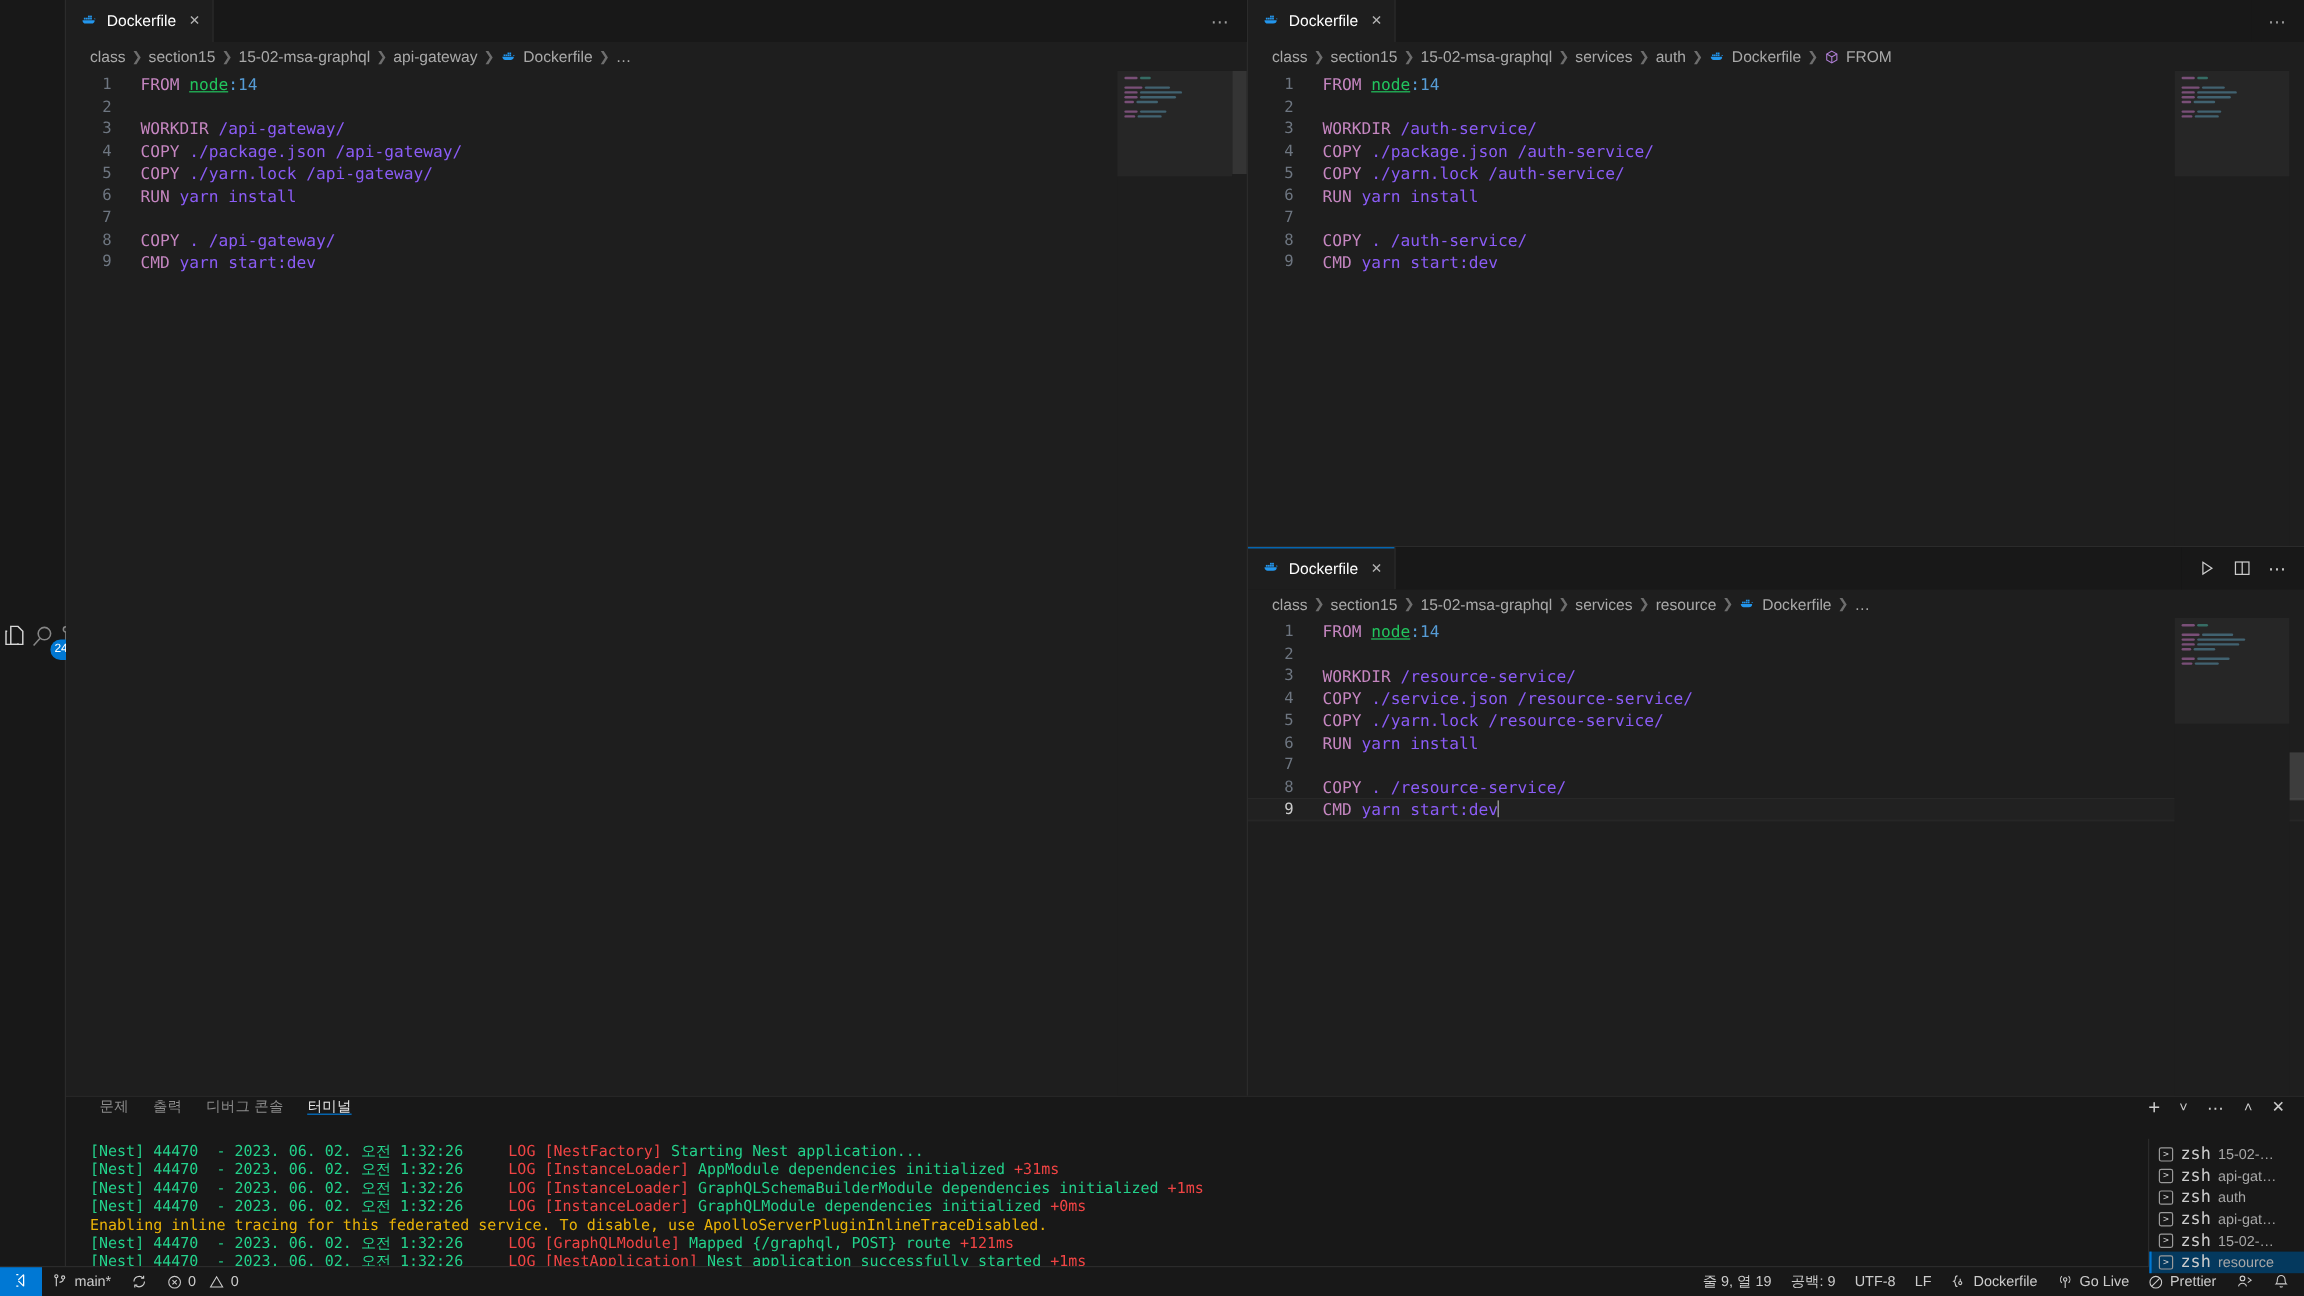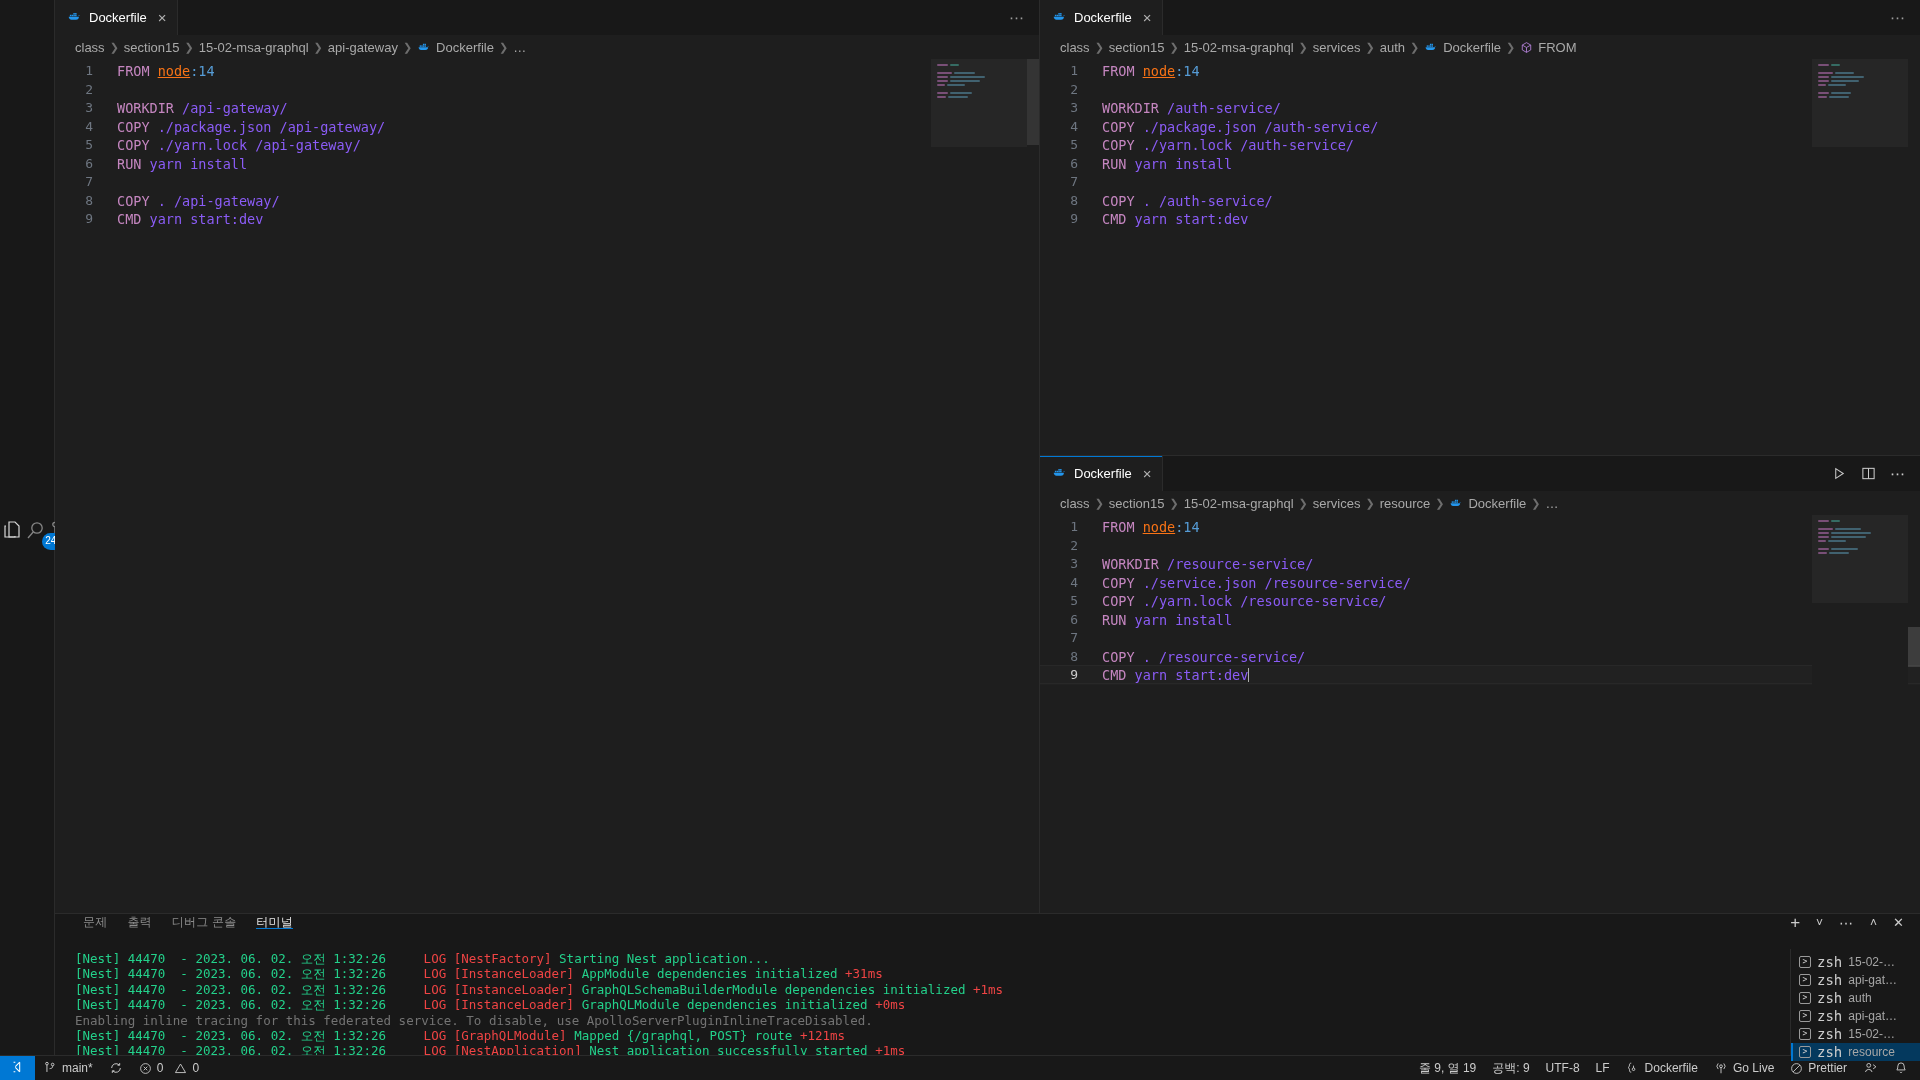--- a/index.html
+++ b/index.html
@@ -87,21 +87,21 @@
   }
   .ln.cur .num { color:#cccccc; }
   .ln .txt { white-space:pre; color:#d4d4d4; }
   .ln.cur { background:rgba(255,255,255,0.015); }
   .ln.cur::after {
     content:""; position:absolute; left:0; right:0; height:18.5px; pointer-events:none;
   }
   .cur-line-border { position:absolute; left:0; right:0; height:19px; border-top:1px solid #282828; border-bottom:1px solid #282828; pointer-events:none; }
 
   .k   { color:#c586c0; }   
-  .img { color:#f97316; text-decoration:underline; }
+  .img { color:#22c55e; text-decoration:underline; }
   .tag { color:#569cd6; }
   .arg { color:#8b5cf6; }
   .caret { display:inline-block; width:1px; height:14px; background:#aeafad; vertical-align:-2px; }
 
   
   .minimap {
     position:absolute; top:0; right:12px; width:96px; bottom:0;
     background:#1e1e1e; overflow:hidden; pointer-events:none;
   }
   .mm-slider { position:absolute; top:0; left:0; right:0; height:88px; background:rgba(121,121,121,0.10); }
@@ -131,21 +131,21 @@
   .panel-actions { margin-left:auto; display:flex; align-items:center; gap:16px; padding-right:16px; color:#cccccc; }
 
   .panel-body { flex:1; display:flex; min-height:0; }
   .term {
     flex:1; padding:2px 0 0 20px; overflow:hidden;
     font-family:"DejaVu Sans Mono", monospace; font-size:12.5px; line-height:15.4px;
     white-space:pre; color:#cccccc;
   }
   .t-g { color:#23d18b; }
   .t-y { color:#ef4444; }
-  .t-w { color:#737373; }
+  .t-w { color:#eab308; }
   .term-cursor { display:inline-block; width:7px; height:12px; border:1px solid #cccccc; vertical-align:-2px; }
 
   .term-list {
     flex:0 0 130px; border-left:1px solid #2b2b2b; padding:4px 0 0 0; overflow:hidden;
   }
   .term-item {
     display:flex; align-items:center; gap:6px; height:18px; padding-left:8px;
     font-size:12px; color:#cccccc; cursor:pointer; white-space:nowrap; position:relative;
   }
   .term-item.active { background:#04395e; }

